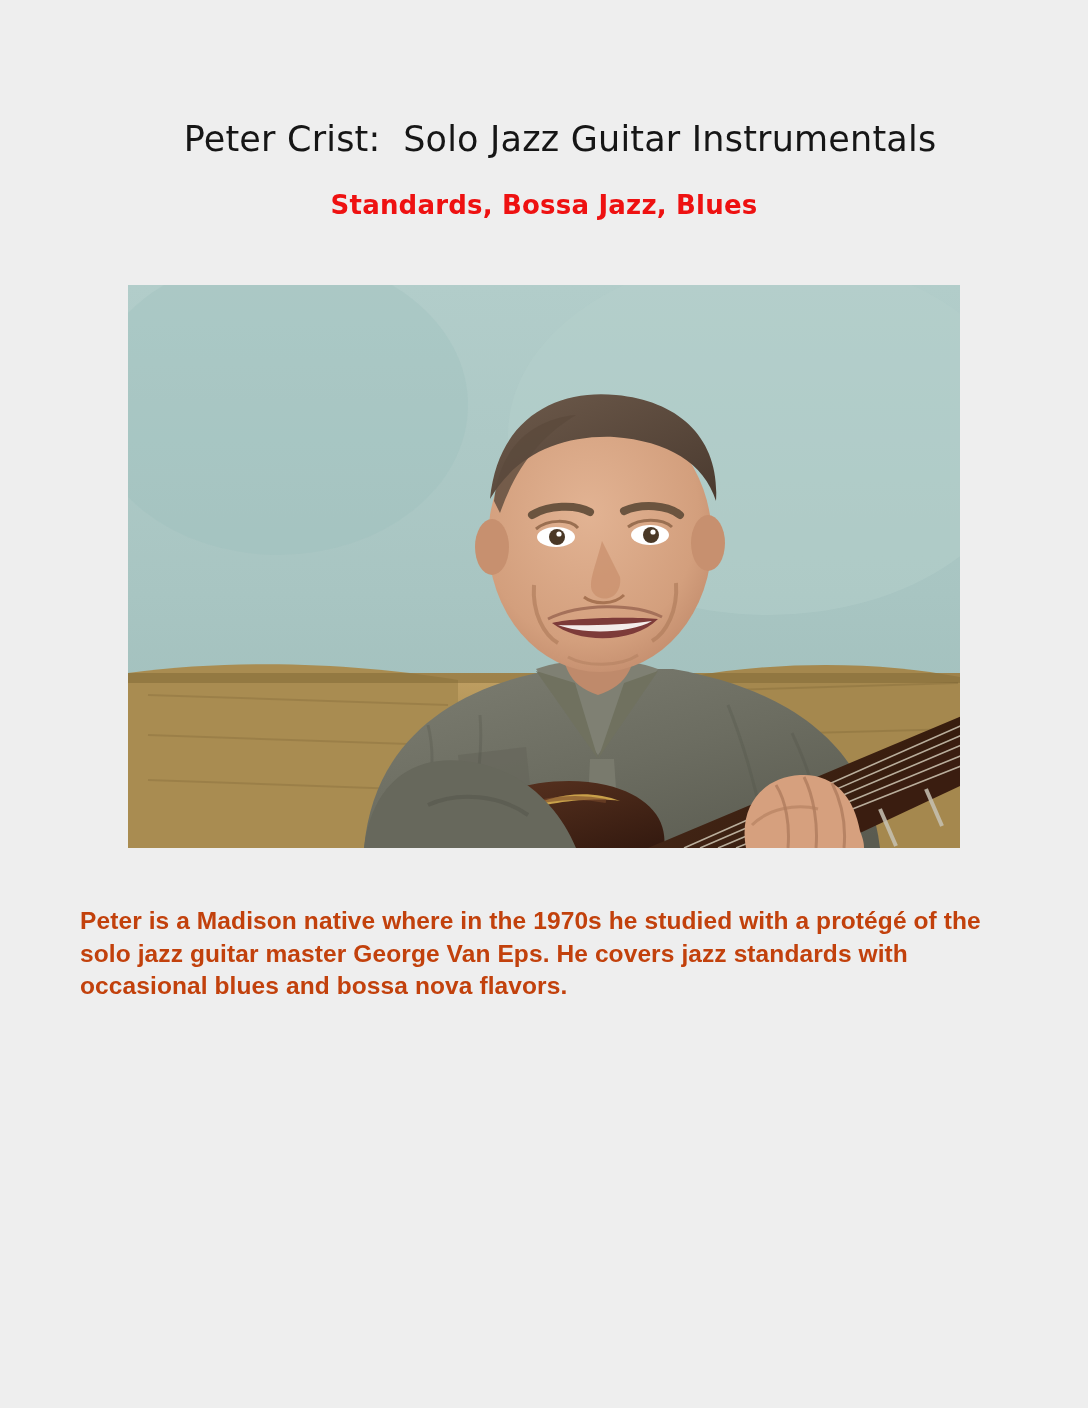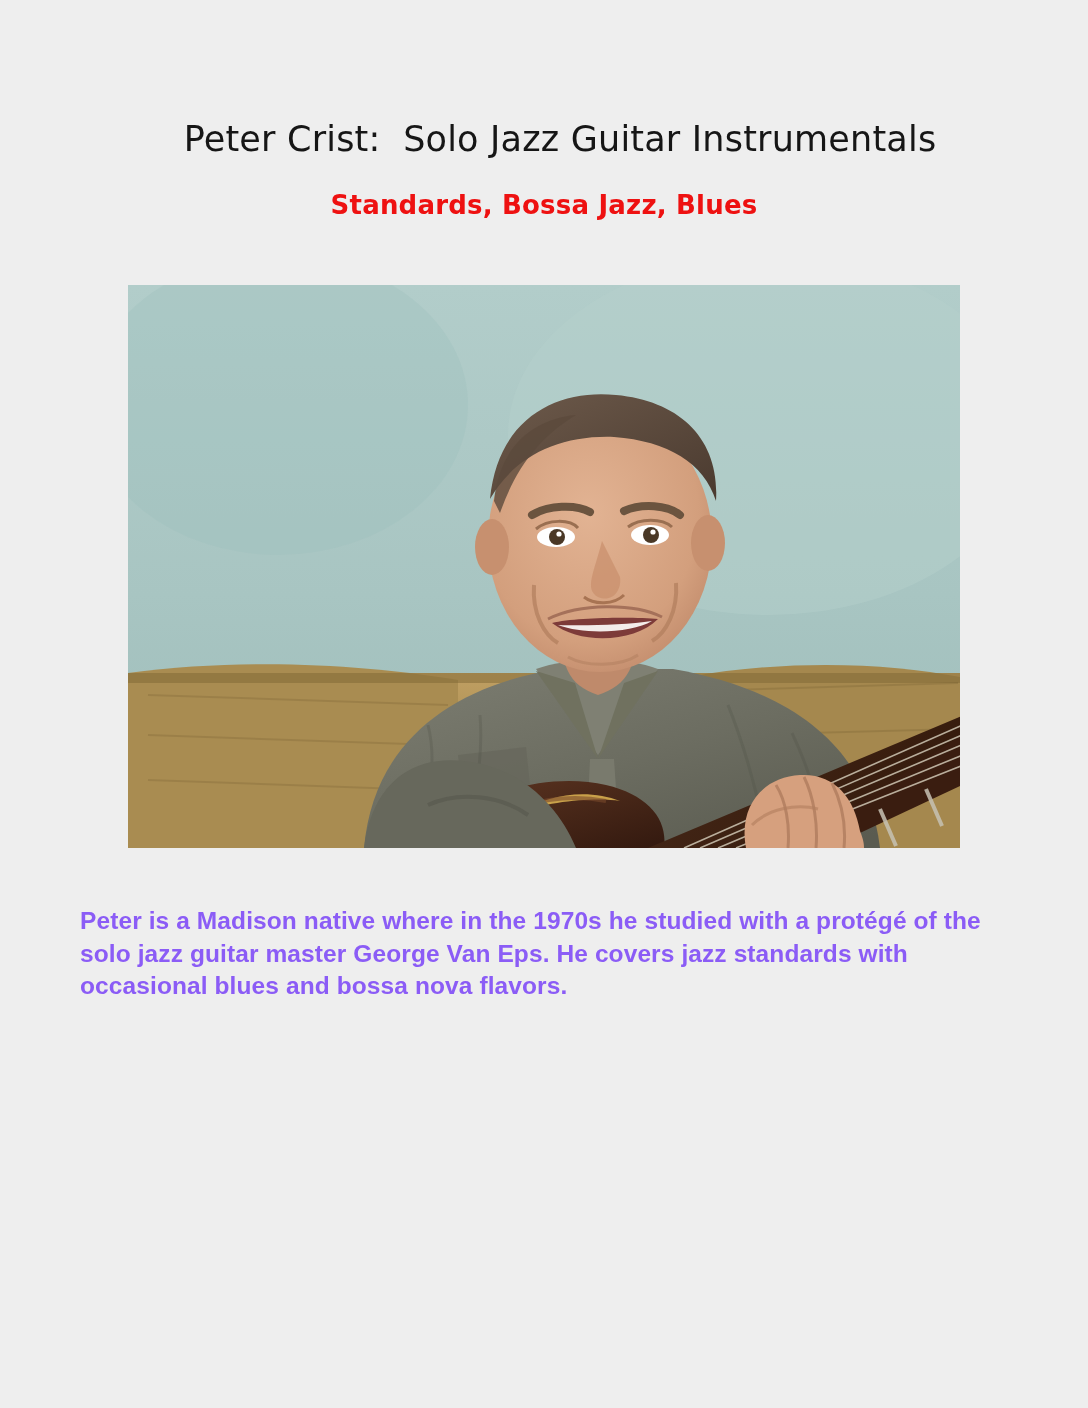--- a/index.html
+++ b/index.html
@@ -60,21 +60,21 @@
     height: 563px;
   }
   .bio {
     position: absolute;
     top: 905px;
     left: 80px;
     width: 920px;
     font-family: "Liberation Sans", sans-serif;
     font-size: 24.5px;
     font-weight: bold;
-    color: #8b5cf6;
+    color: #c2410c;
     line-height: 1.33;
     letter-spacing: 0.1px;
   }
 </style>
 </head>
 <body>
 
 <div class="page">
 
   <div class="title">Peter Crist:  Solo Jazz Guitar Instrumentals</div>

